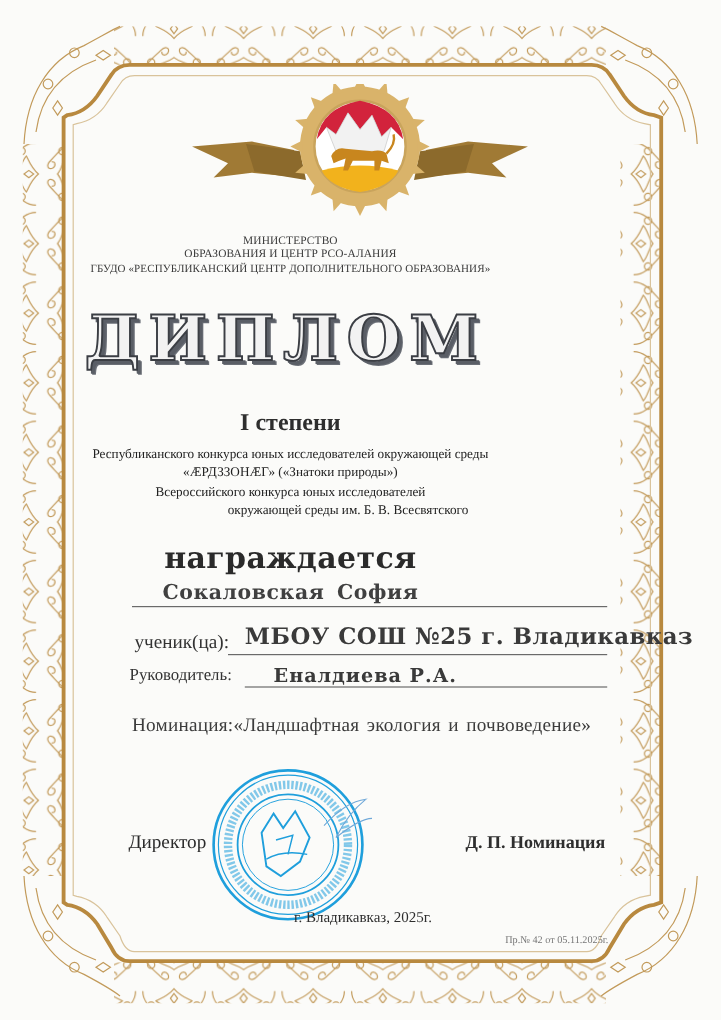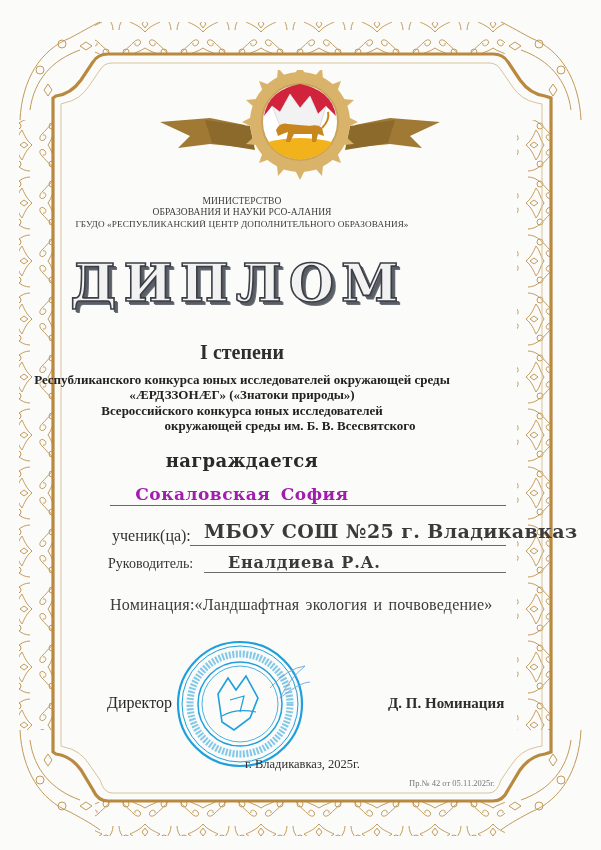--- a/index.html
+++ b/index.html
@@ -14,23 +14,23 @@
   .center-line { position: absolute; left: 0; width: 484px; text-align: center; white-space: nowrap; }
 
   .ministry { font-size: 9.5px; line-height: 11px; color: #3a3a3a; letter-spacing: 0.1px; }
   .diploma-title {
     font-family: "DejaVu Serif", serif; font-weight: bold;
     font-size: 52px; letter-spacing: 7px; color: #f2f2f2;
     -webkit-text-stroke: 1.6px #3b3e44;
     text-shadow: 3px 3px 0 #5a5e66, 4px 4px 0 #6b6f77;
   }
   .degree { font-size: 20px; font-weight: bold; color: #2e2e2e; }
-  .contest { font-size: 13px; font-weight: bold; line-height: 15.5px; color: #222; font-family: "Liberation Serif", serif; }
-  .awarded { font-size: 18px; font-weight: bold; color: #2a2a2a; font-family: "DejaVu Serif", serif; letter-spacing: 0.3px; }
-  .name { font-size: 17px; font-weight: bold; color: #a21caf; font-family: "DejaVu Serif", serif; letter-spacing: 0.5px; word-spacing: 4px; }
+  .contest { font-size: 11px; font-weight: normal; line-height: 15.5px; color: #222; font-family: "Liberation Serif", serif; }
+  .awarded { font-size: 25px; font-weight: bold; color: #2a2a2a; font-family: "DejaVu Serif", serif; letter-spacing: 0.3px; }
+  .name { font-size: 17px; font-weight: bold; color: #404040; font-family: "DejaVu Serif", serif; letter-spacing: 0.5px; word-spacing: 4px; }
   .small-label { font-size: 16px; color: #333; }
   .school { font-size: 19px; font-weight: bold; color: #3a3a3a; font-family: "DejaVu Serif", serif; letter-spacing: 0.4px; }
   .supervisor { font-size: 16px; font-weight: bold; color: #3a3a3a; font-family: "DejaVu Serif", serif; letter-spacing: 0.8px; }
   .rule { position: absolute; height: 1px; background: #6a6a6a; }
   .nomination { font-size: 16px; color: #3c3c3c; font-family: "Liberation Serif", serif; letter-spacing: 0.2px; word-spacing: 2px; }
   .sign-label { font-size: 16px; font-weight: normal; color: #2a2a2a; }
   .signer { font-size: 15px; font-weight: bold; color: #2e2e2e; }
   .city { font-size: 12.5px; color: #2e2e2e; }
   .order { font-size: 8.5px; color: #777; }
 </style>
@@ -131,21 +131,21 @@
   <path d="M114 46 Q118 20 150 14 Q182 20 186 46 L176 36 L168 44 L160 26 L150 38 L140 24 L130 42 L122 36 Z" fill="#d2233c"></path>
   <path d="M122 36 L130 42 L140 24 L150 38 L160 26 L168 44 L176 36 L170 56 L130 56 Z" fill="#f2f2f2" stroke="#c9c9c9" stroke-width="0.6"></path>
 
   <path d="M118 72 Q150 64 182 72 Q175 86 150 90 Q125 86 118 72 Z" fill="#f2b21c"></path>
 
   <path d="M126 60 Q130 52 138 54 L160 56 Q168 54 172 58 L174 66 L168 64 L166 72 L162 72 L162 64 L144 64 L140 72 L136 72 L138 62 Q132 64 128 66 Z" fill="#c8861e"></path>
   <path d="M172 58 Q180 50 178 42" fill="none" stroke="#c8861e" stroke-width="2"></path>
 </svg>
 
 <div class="center-line ministry" style="top:196px;">МИНИСТЕРСТВО</div>
-<div class="center-line ministry" style="top:207px;">ОБРАЗОВАНИЯ И НАУКИ РСО-АЛАНИЯ</div>
+<div class="center-line ministry" style="top:207px;">ОБРАЗОВАНИЯ И ЦЕНТР РСО-АЛАНИЯ</div>
 <div class="center-line ministry" style="top:219px; font-size:9.2px;">ГБУДО «РЕСПУБЛИКАНСКИЙ ЦЕНТР ДОПОЛНИТЕЛЬНОГО ОБРАЗОВАНИЯ»</div>
 
 <div class="center-line diploma-title" style="top:252px; left:-4px;">ДИПЛОМ</div>
 
 <div class="center-line degree" style="top:341px;">I степени</div>
 <div class="center-line contest" style="top:372px;">Республиканского конкурса юных исследователей окружающей среды</div>
 <div class="center-line contest" style="top:387px;">«ÆРДЗЗОНÆГ»  («Знатоки природы»)</div>
 <div class="center-line contest" style="top:403px;">Всероссийского конкурса юных исследователей</div>
 <div class="center-line contest" style="top:418px;margin-left:48px;">окружающей среды им. Б. В. Всесвятского</div>
 
@@ -177,13 +177,13 @@
     <path d="M52 78 Q66 70 86 74" stroke-width="1.2"></path>
     <path d="M60 62 L74 58 L70 74" stroke-width="1.2"></path>
   </g>
   <path d="M100 50 Q118 30 135 28 Q120 40 110 60 Q130 44 140 44" fill="none" stroke="#6fa8d8" stroke-width="0.9"></path>
 </svg>
 
 <div class="abs sign-label" style="left:107px; top:694px;">Директор</div>
 <div class="abs signer" style="left:388px; top:695px;">Д. П. Номинация</div>
 
 <div class="abs city" style="left:245px; top:757px;text-align:center;">г. Владикавказ, 2025г.</div>
-<div class="abs order" style="left:409px; top:778px;">Пр.№ 42 от 05.11.2025г.</div>
+<div class="abs order" style="left:421px; top:778px;">Пр.№ 42 от 05.11.2025г.</div>
 
 </body></html>

